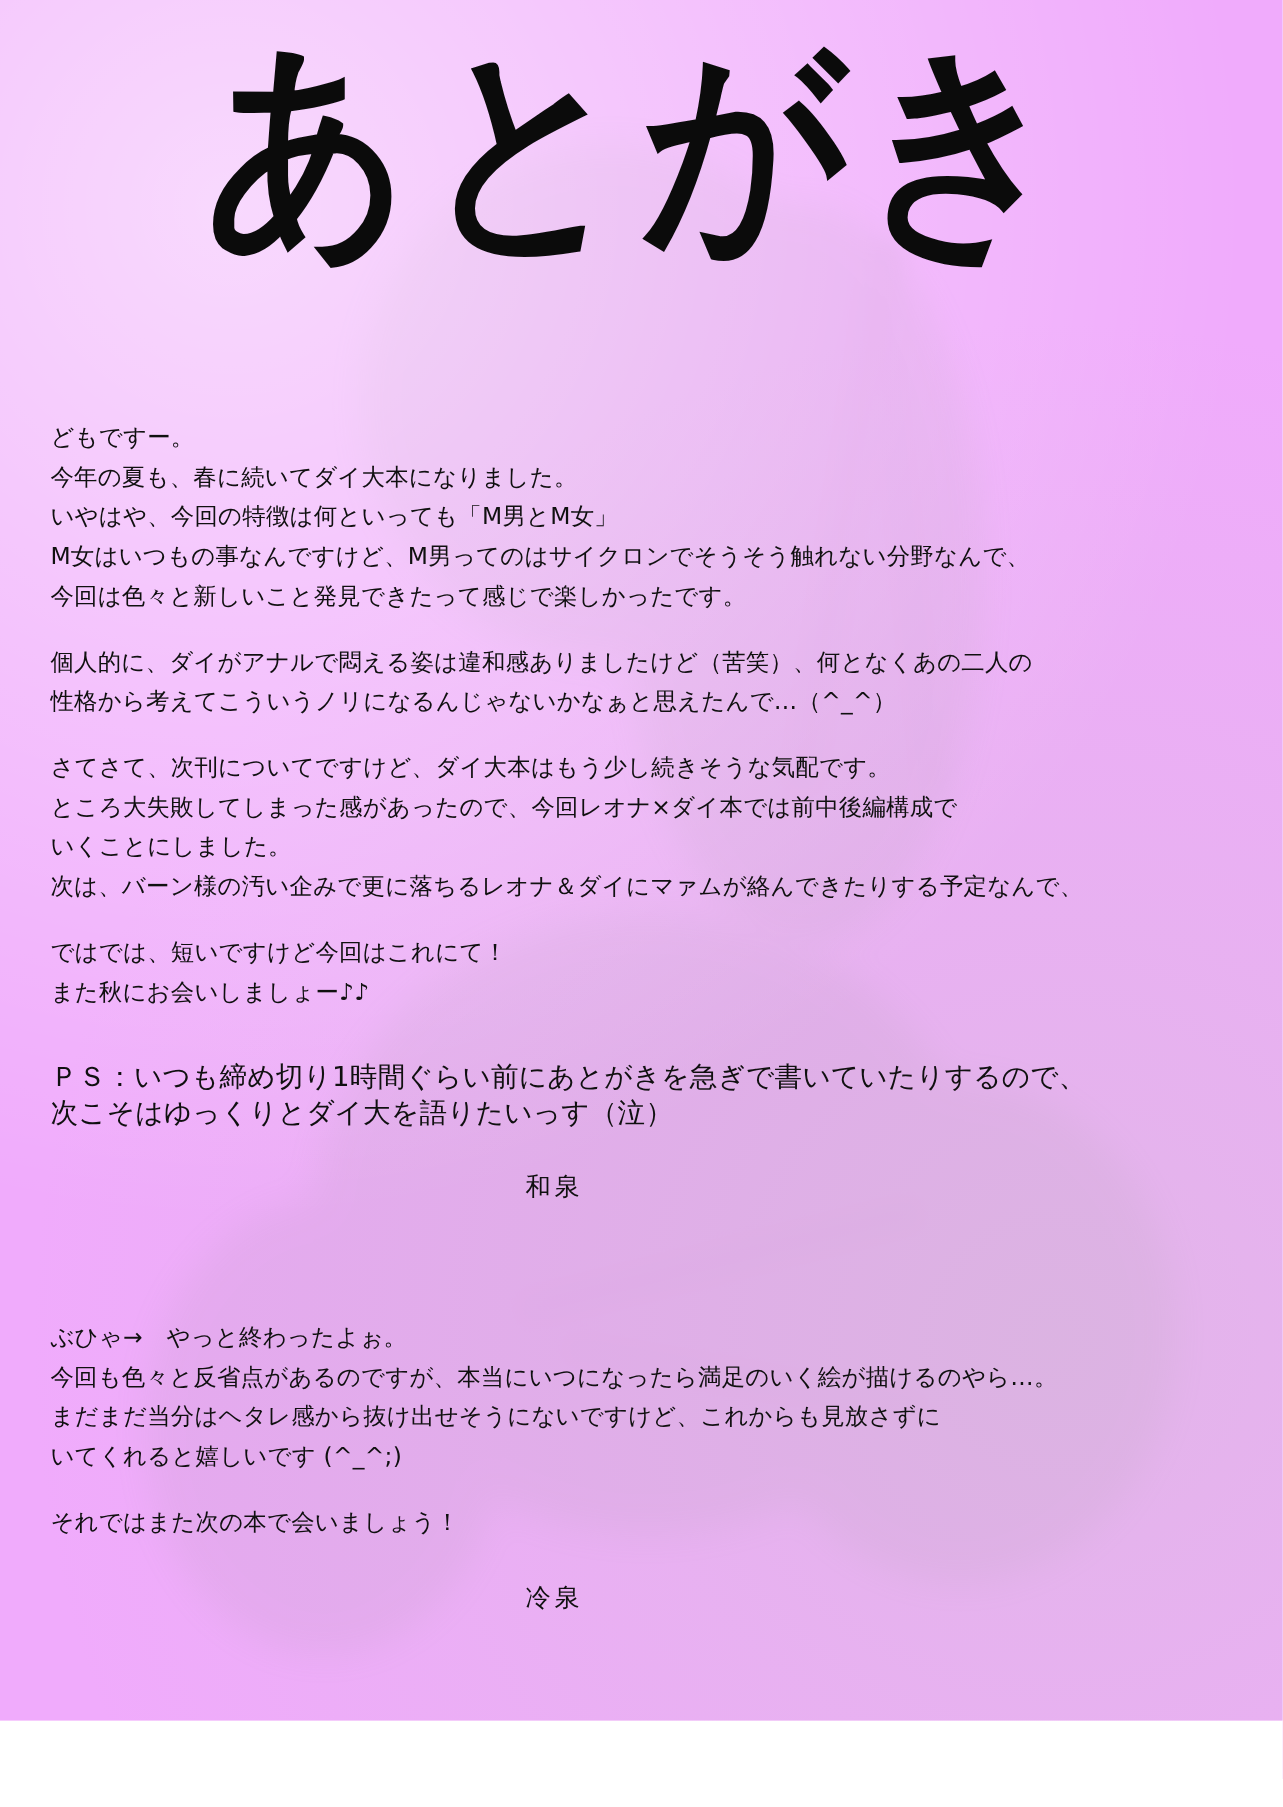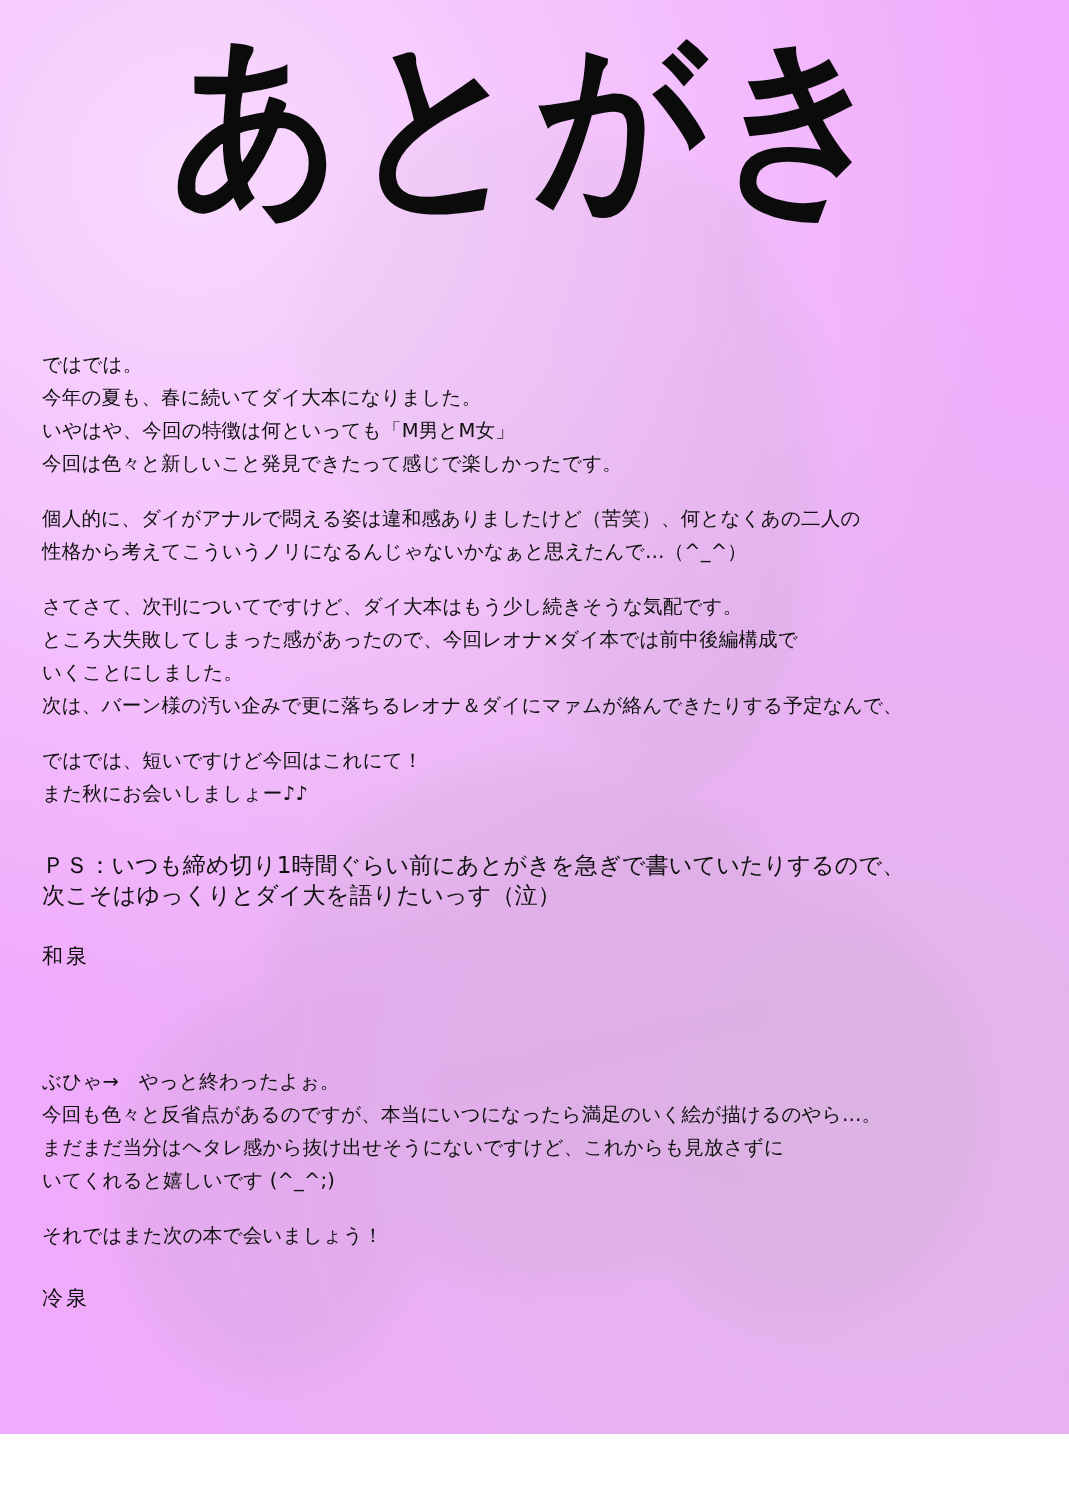--- a/index.html
+++ b/index.html
@@ -81,21 +81,21 @@
   .line {
     display: block;
     white-space: nowrap;
   }
   .small {
     font-size: 23px;
     line-height: 30px;
   }
   .sign {
     display: block;
-    text-align: left;
+    text-align: center;
     padding-right: 150px;
     font-size: 21px;
     letter-spacing: 3px;
     margin-top: 30px;
     margin-bottom: 34px;
   }
   .spacer-big { height: 58px; }
   .spacer-mid { height: 26px; }
 </style>
 </head>
@@ -114,23 +114,24 @@
     <div class="streak" style="left:430px; top:1040px; width:340px; height:22px; transform:rotate(-14deg);"></div>
     <div class="streak" style="left:470px; top:1140px; width:300px; height:18px; transform:rotate(10deg);"></div>
   </div>
   <div class="paper-grain"></div>
 
   <div class="title">あとがき</div>
 
   <div class="body-text">
 
     <p class="para">
-      <span class="line">ではでは。</span>
+      <span class="line">どもですー。</span>
       <span class="line">今年の夏も、春に続いてダイ大本になりました。</span>
       <span class="line">いやはや、今回の特徴は何といっても「M男とM女」</span>
+      <span class="line">M女はいつもの事なんですけど、M男ってのはサイクロンでそうそう触れない分野なんで、</span>
       <span class="line">今回は色々と新しいこと発見できたって感じで楽しかったです。</span>
     </p>
 
     <p class="para">
       <span class="line">個人的に、ダイがアナルで悶える姿は違和感ありましたけど（苦笑）、何となくあの二人の</span>
       <span class="line">性格から考えてこういうノリになるんじゃないかなぁと思えたんで…（^_^）</span>
     </p>
 
     <p class="para">
       <span class="line">さてさて、次刊についてですけど、ダイ大本はもう少し続きそうな気配です。</span>

